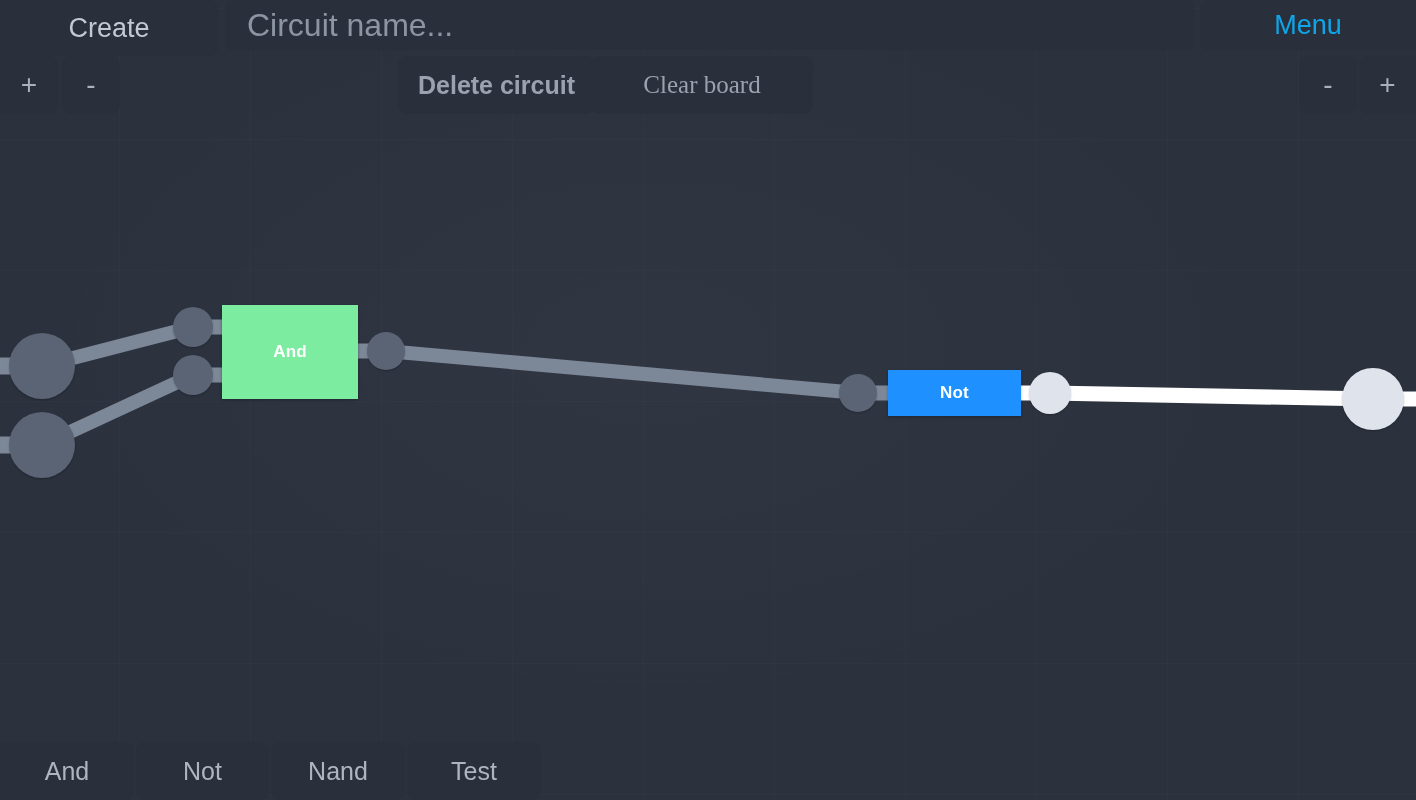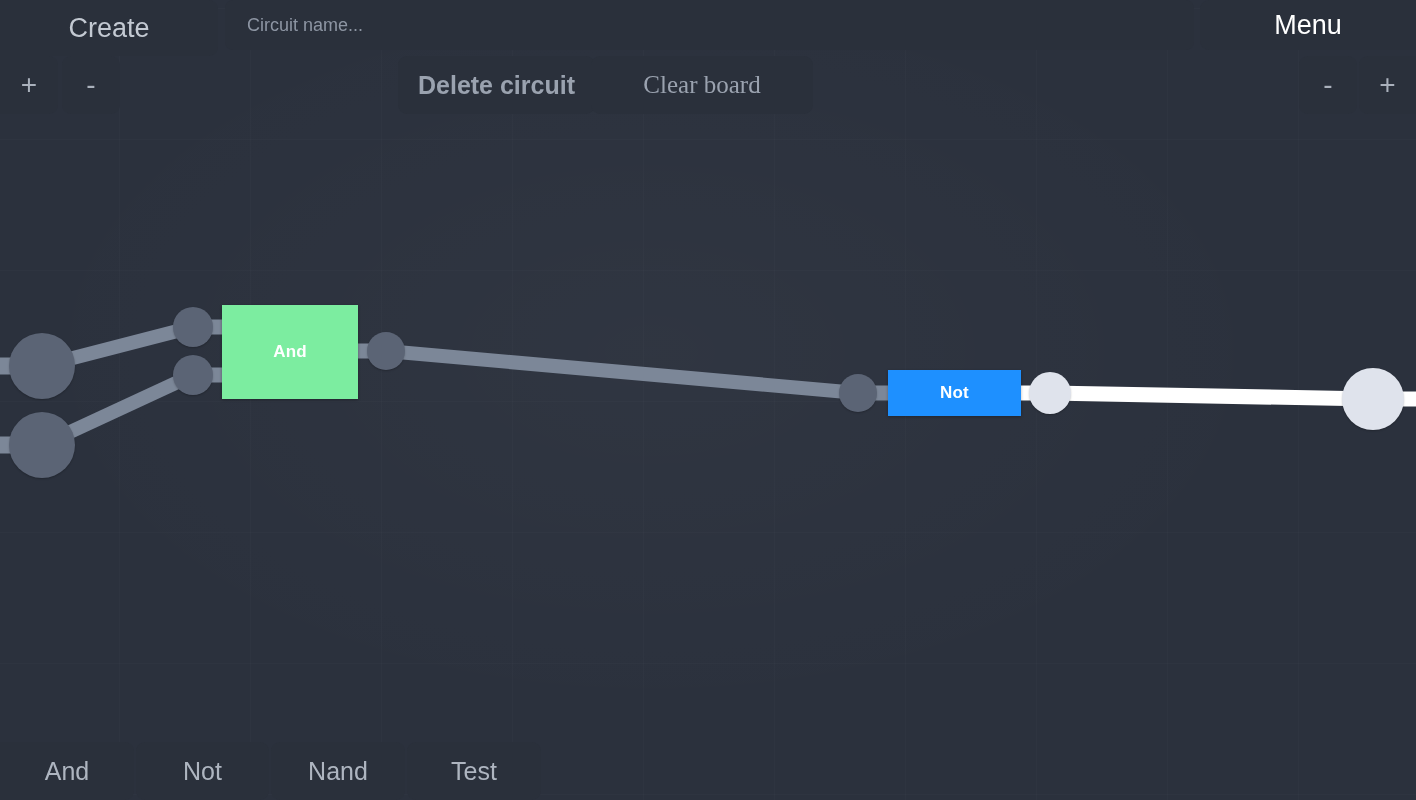--- a/index.html
+++ b/index.html
@@ -105,32 +105,32 @@
     width: 974px;
     height: 50px;
     margin-top: 0;
     align-self: flex-start;
     background: #2a303b;
     border: none;
     border-radius: 8px;
     outline: none;
     color: #fef9c3;
     font-family: "Liberation Sans", sans-serif;
-    font-size: 18px;
+    font-size: 32px;
     padding: 0 22px;
     box-sizing: border-box;
   }
   #name-input::placeholder { color: #8d95a3; opacity: 1; }
   #menu-btn {
     width: 217px;
     height: 50px;
     align-self: flex-start;
     border-radius: 9px 0 0 9px;
     font-size: 27px;
-    color: #ffffff;
+    color: #0ea5e9;
   }
   .spacer { flex: 0 0 auto; }
 
   .r2-btn {
     position: absolute;
     top: 0;
     height: 58px;
     background: #2a303b;
     border: none;
     border-radius: 9px;

